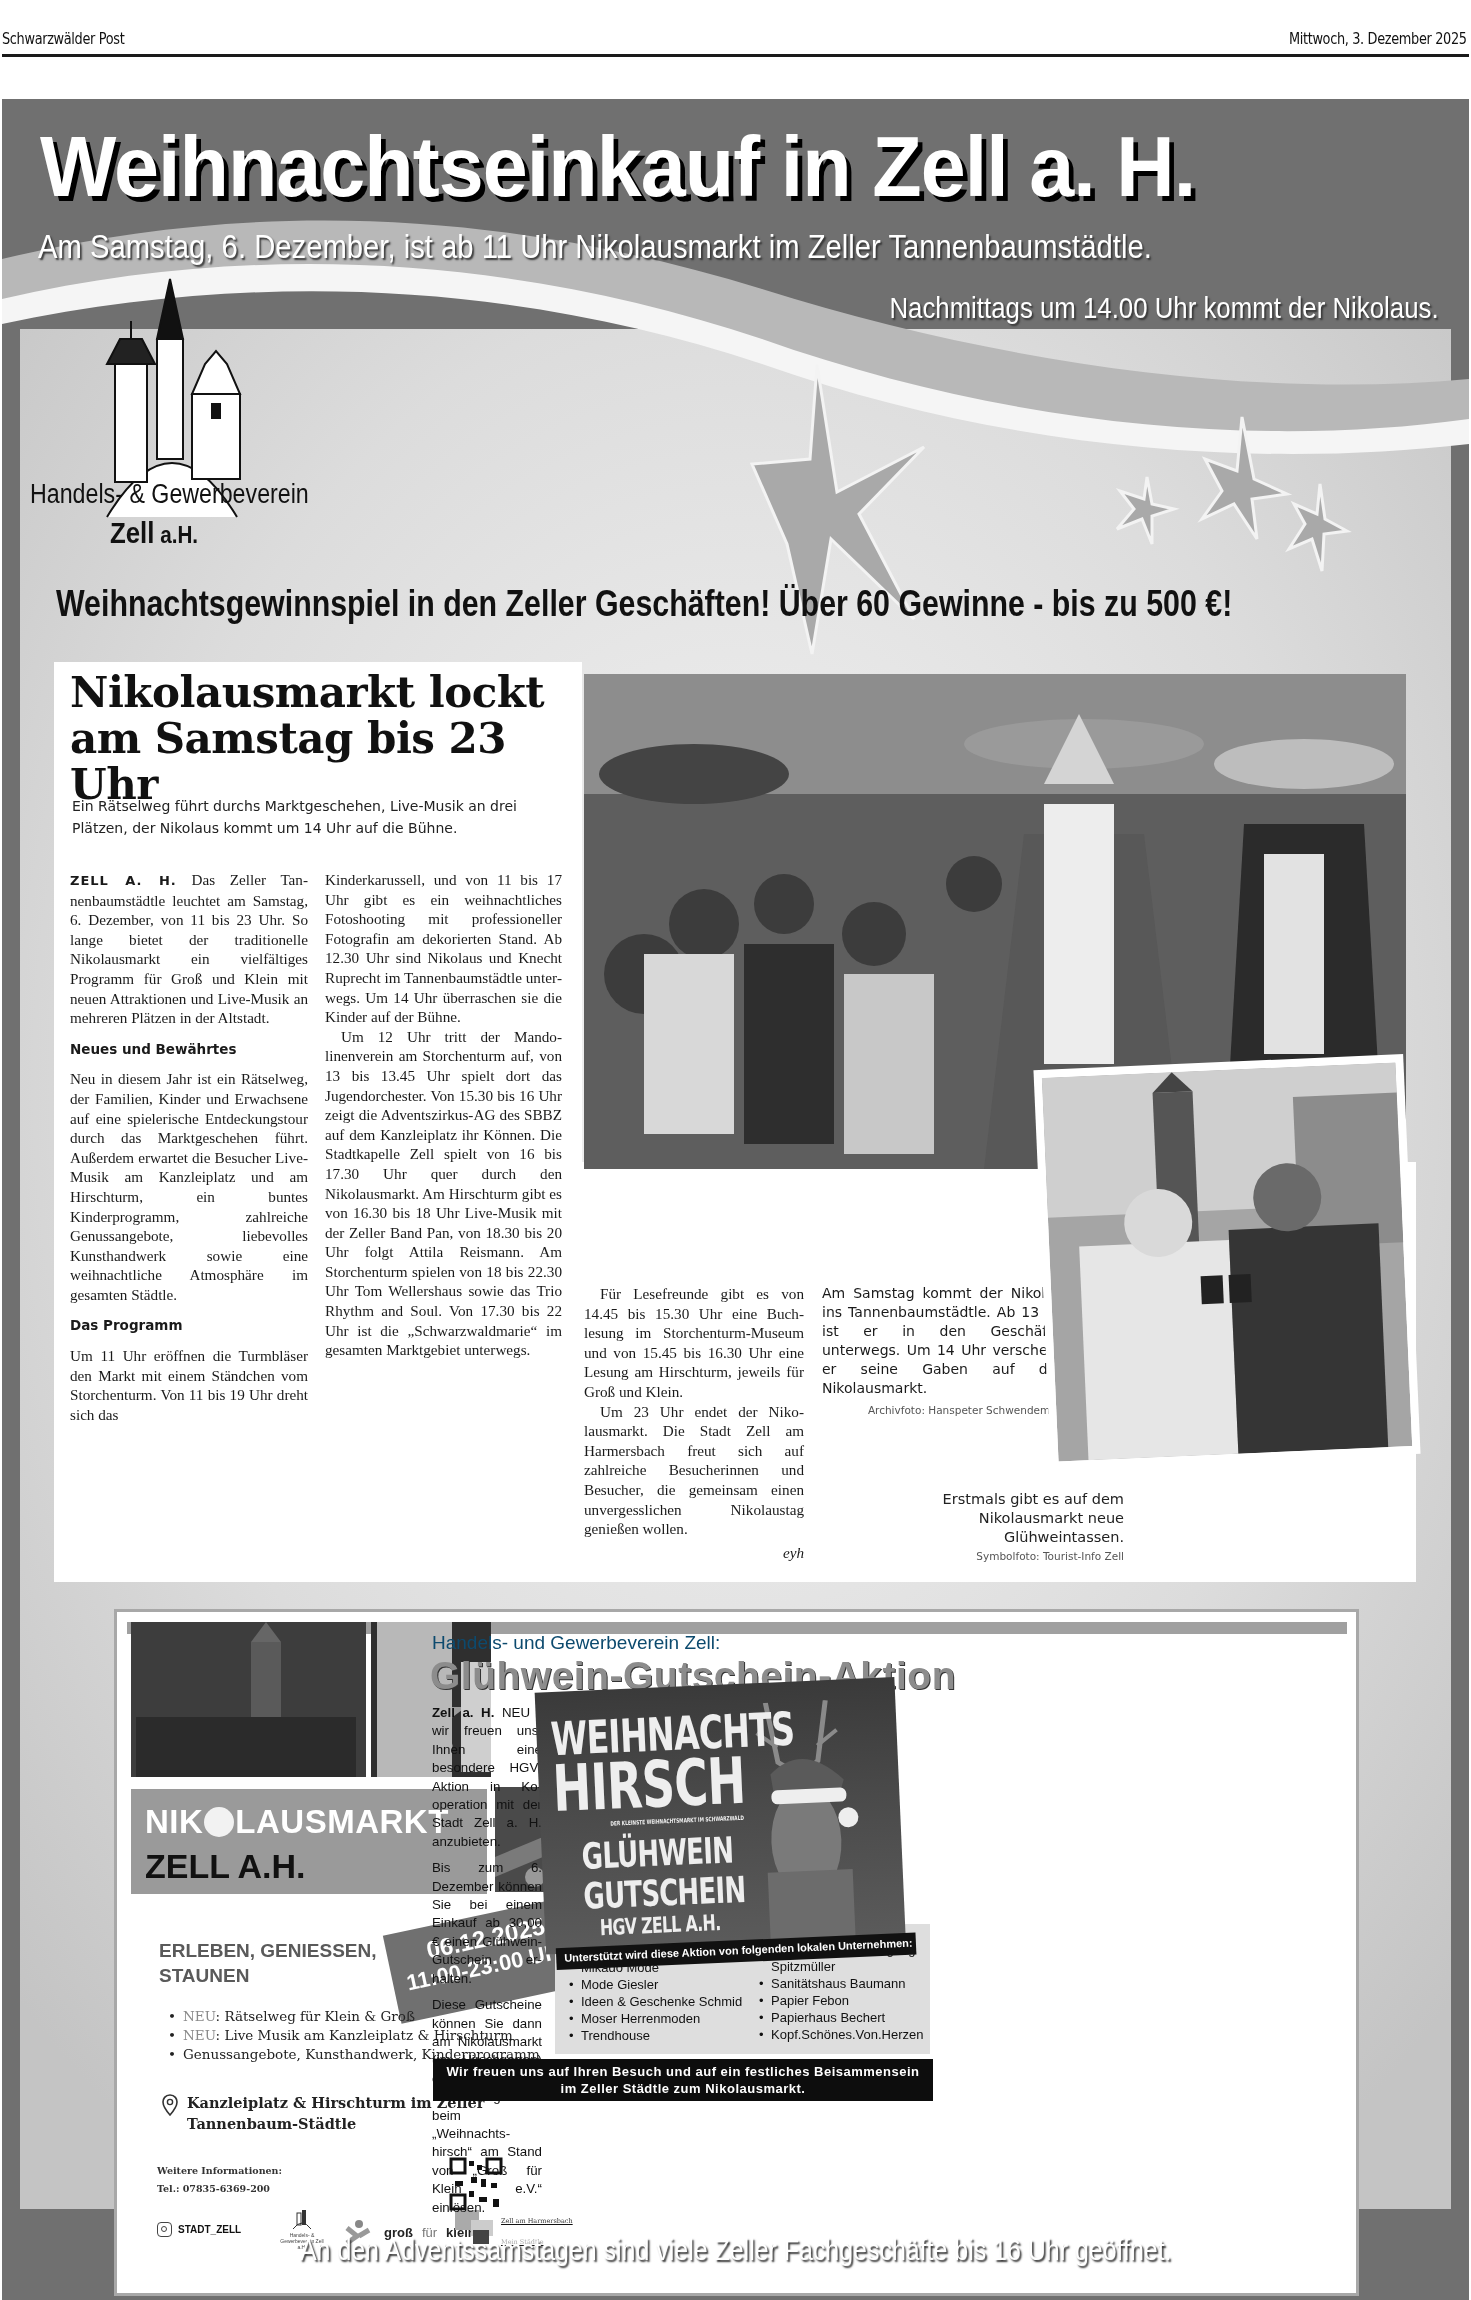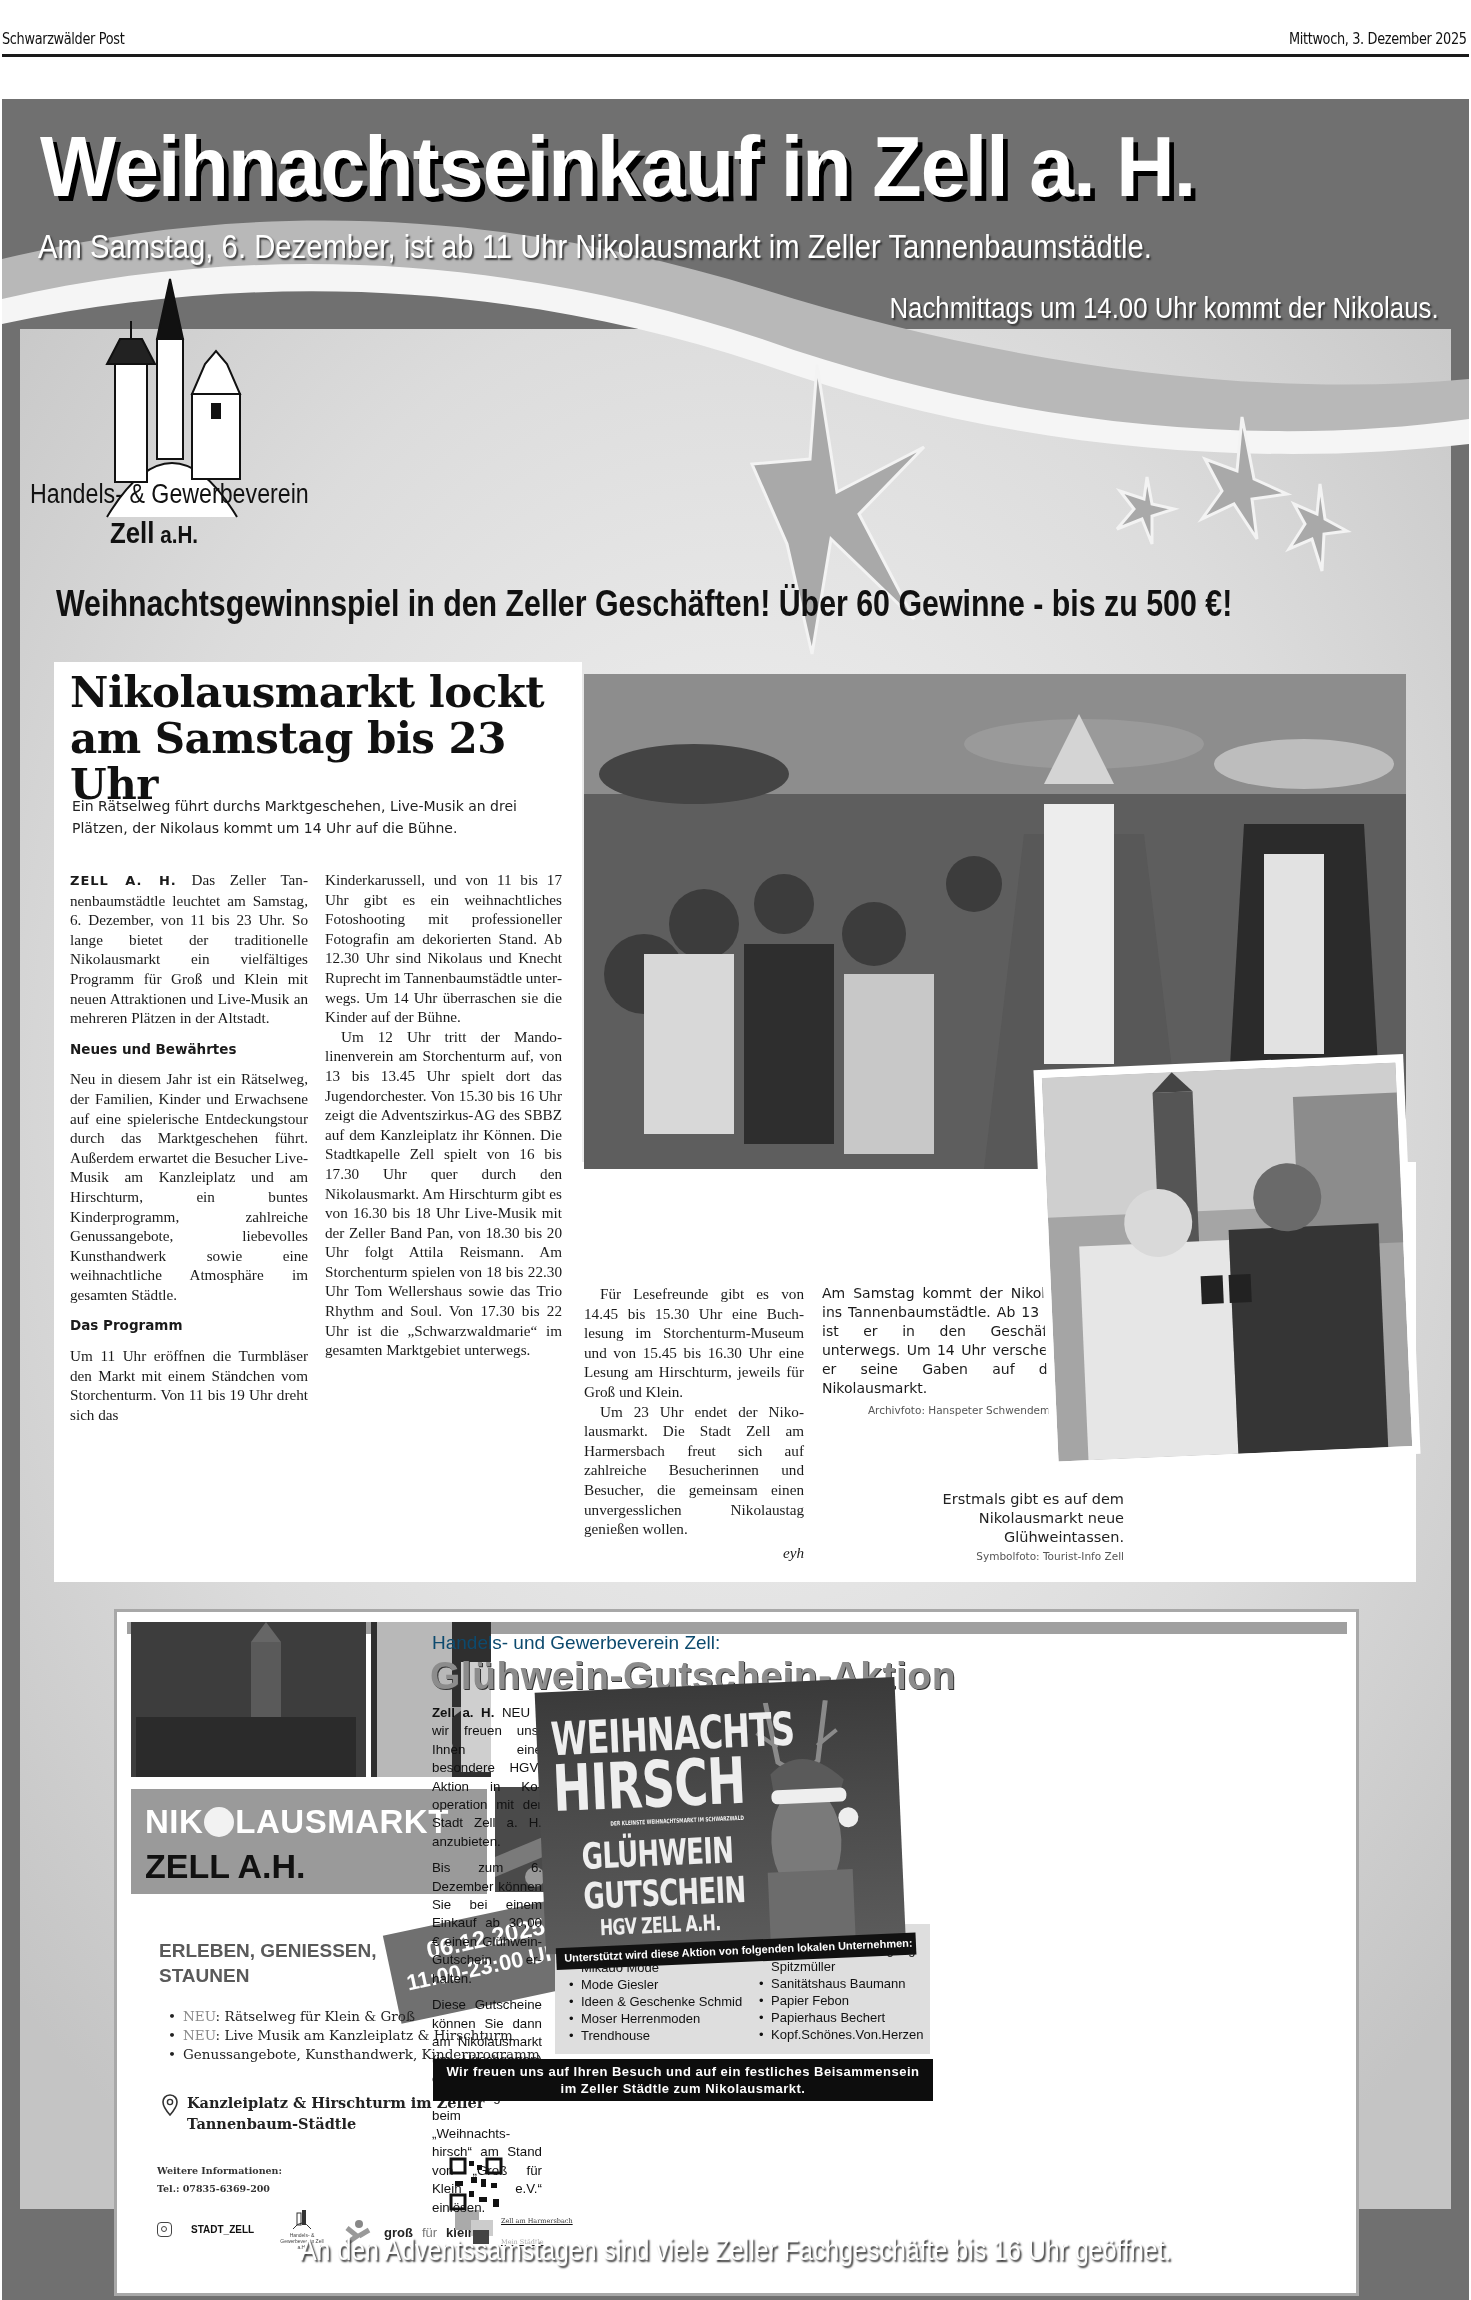--- a/index.html
+++ b/index.html
@@ -44,21 +44,21 @@
   .date-banner { position: absolute; left: 273px; top: 302px; width: 200px; height: 90px; background: #707070; transform: rotate(-12deg); color: #fff; font-weight: bold; text-align: center; padding-top: 10px; }
   .date-banner .d1 { font-size: 24px; line-height: 28px; }
   .date-banner .d2 { font-size: 22px; line-height: 28px; }
   .erleben { position: absolute; left: 42px; top: 326px; font-size: 19px; font-weight: bold; color: #5a5a5a; line-height: 25px; width: 260px; }
   .nik-list { position: absolute; left: 48px; top: 395px; font-family: "DejaVu Serif", serif; font-size: 13.5px; line-height: 19px; color: #222; width: 400px; list-style: none; }
   .nik-list li { position: relative; padding-left: 18px; }
   .nik-list li:before { content: "•"; position: absolute; left: 3px; }
   .nik-list .neu { color: #8a8a8a; }
   .nik-loc { position: absolute; left: 70px; top: 480px; font-family: "DejaVu Serif", serif; font-size: 14.5px; line-height: 21px; font-weight: bold; color: #222; width: 380px; }
   .nik-info { position: absolute; left: 40px; top: 550px; font-family: "DejaVu Serif", serif; font-size: 9.5px; line-height: 18px; font-weight: bold; color: #333; }
-  .insta { position: absolute; left: 40px; top: 610px; font-size: 10px; font-weight: bold; display: flex; align-items: center; gap: 19px; }
+  .insta { position: absolute; left: 40px; top: 610px; font-size: 10px; font-weight: bold; display: flex; align-items: center; gap: 6px; }
   .qr { position: absolute; left: 332px; top: 545px; width: 54px; height: 54px; }
 
   .hgv-head { position: absolute; left: 315px; top: 20px; font-size: 19px; font-weight: normal; color: #0c4a6e; white-space: nowrap; }
   .gluh-head { position: absolute; left: 313px; top: 42px; font-size: 39px; font-weight: bold; color: #8c8c8c; white-space: nowrap; letter-spacing: 0.5px; text-shadow: 1px 1px 0 #333; }
   .hgv-text { position: absolute; left: 315px; top: 92px; width: 110px; font-size: 13.3px; line-height: 18.4px; text-align: justify; color: #111; }
   .hgv-text p { margin-bottom: 8px; }
   .hirsch-card { position: absolute; left: 424px; top: 72px; width: 398px; height: 300px; transform: rotate(-2.5deg); transform-origin: center; }
   .hirsch-img { position: absolute; left: 0; top: 0; width: 360px; height: 262px; background: linear-gradient(180deg,#3a3a3a 0%,#4a4a4a 45%,#5b5b5b 100%); overflow: hidden; }
   .hirsch-img .t { position: absolute; color: #eee; font-weight: bold; font-family: "DejaVu Sans", sans-serif; letter-spacing: -1px; transform: scaleX(0.72); transform-origin: left; white-space: nowrap; }
   .support-strip { position: absolute; left: 10px; top: 256px; width: 360px; height: 22px; background: #111; color: #fff; font-size: 11px; font-weight: bold; padding: 4px 8px; white-space: nowrap; }

